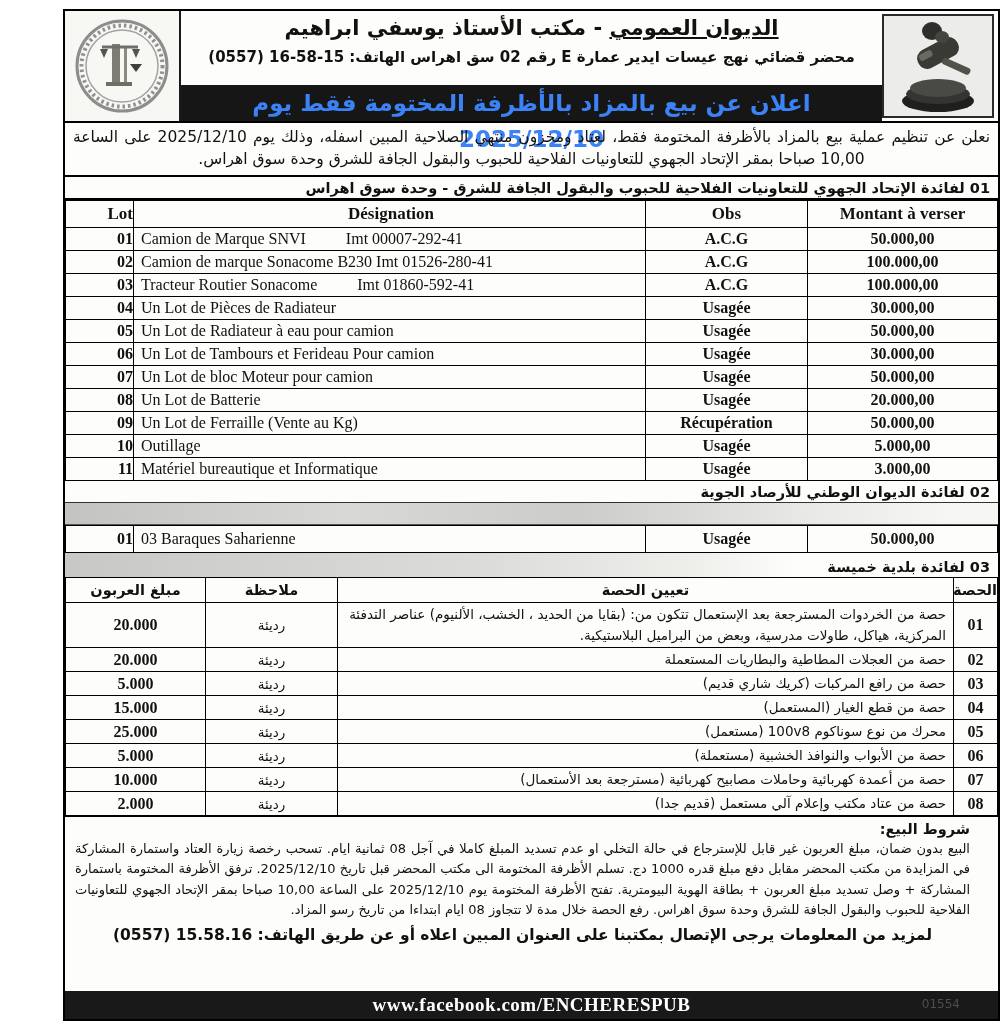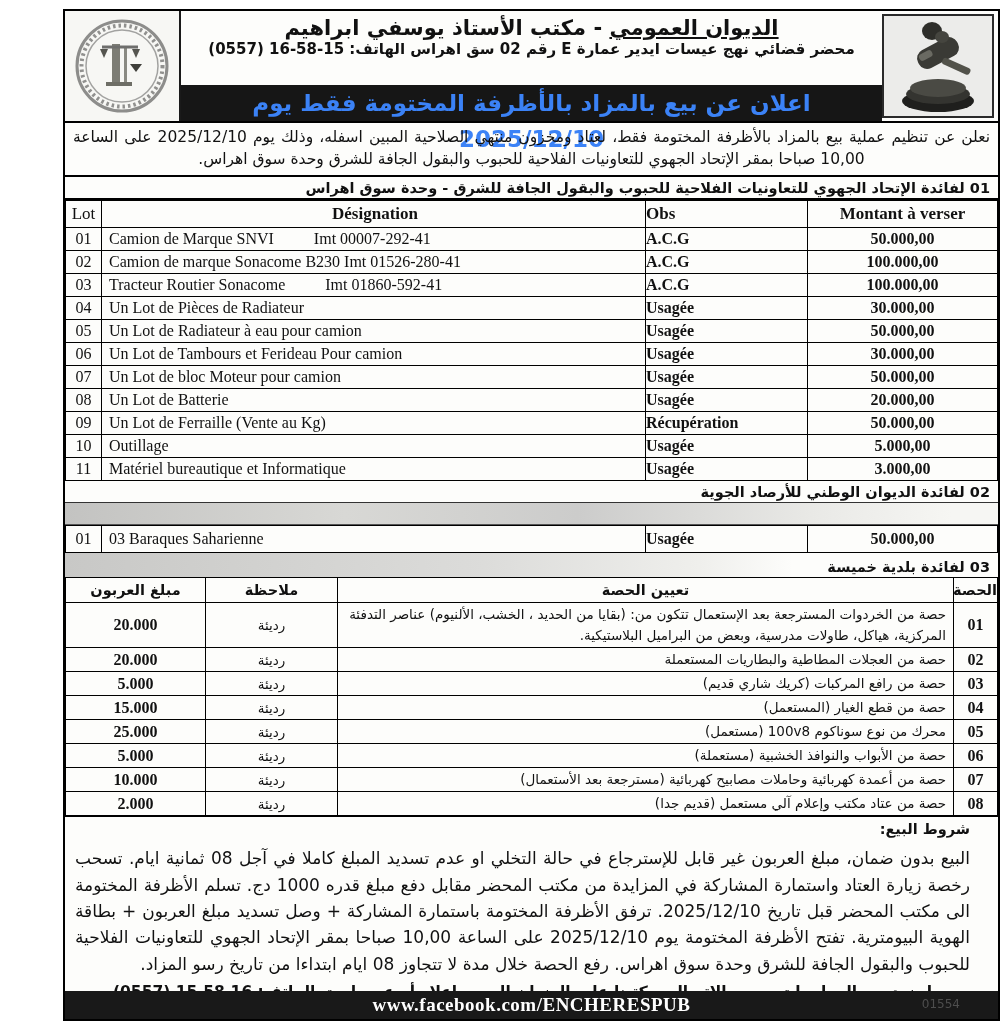--- a/index.html
+++ b/index.html
@@ -8,21 +8,21 @@
   .page { position:absolute; left:63px; top:9px; width:937px; height:1012px;
           border:2px solid #000; background:#fdfdfb; display:flex; flex-direction:column; }
 
   
   .header { display:flex; height:112px; border-bottom:2px solid #000; }
   .seal-box { width:116px; border-right:2px solid #1a1a1a; display:flex; align-items:center;
               justify-content:center; background:#f7f7f4; }
   .header-center { flex:1; display:flex; flex-direction:column; align-items:center; min-width:0; }
   .title-line { direction:rtl; margin-top:5px; font-size:21px; font-weight:bold; white-space:nowrap; }
   .title-prefix { text-decoration:underline; font-weight:bold;margin-top:42px; }
-  .address-line { direction:rtl; font-size:15px; font-weight:bold; margin-top:0; white-space:nowrap; }
+  .address-line { direction:rtl; font-size:15px; font-weight:bold; margin-top:8px; white-space:nowrap; }
   .banner { margin-top:auto; width:100%; background:#161616; color:#3b82f6; direction:rtl;
             text-align:center; font-size:23px; font-weight:bold; height:36px; line-height:36px;
             letter-spacing:0.5px; }
   .gavel-box { width:112px; border:2px solid #2a2a2a; margin:3px 4px 3px 0; background:#ececea;
                display:flex; align-items:center; justify-content:center; }
 
   
   .intro { direction:rtl; padding:3px 8px 4px 8px; font-size:15.5px; line-height:1.45;
            border-bottom:2px solid #000; text-align:justify; text-align-last:center; }
 
@@ -31,42 +31,42 @@
                  padding:3px 8px 2px 0; border-bottom:2px solid #000; }
   .sec-heading.shaded { background:linear-gradient(90deg,#c8c8c6 0%,#dcdcda 45%,#efefec 68%,#fdfdfb 78%); }
   .smudge { height:22px; border-bottom:1px solid #555;
             background:linear-gradient(90deg,#c3c3c1 0%,#d8d8d5 30%,#cccccb 55%,#e9e9e6 80%,#f6f6f3 95%); }
 
   
   table { border-collapse:collapse; width:100%; table-layout:fixed; }
   td,th { border:1px solid #000; overflow:hidden; }
   .t1 th { font-family:"Liberation Serif", serif; font-size:17px; height:27px; }
   .t1 td { font-family:"Liberation Serif", serif; font-size:16px; height:23px; }
-  .t1 .c-lot   { width:36px;  text-align:center; font-weight:normal; }
+  .t1 .c-lot   { width:68px;  text-align:right; font-weight:bold; }
   .t1 .c-des   { text-align:left; padding:0 4px 0 7px; white-space:pre-wrap; }
-  .t1 .c-obs   { width:162px; text-align:left; font-weight:bold;margin-top:24px; }
+  .t1 .c-obs   { width:162px; text-align:center; font-weight:bold;margin-top:24px; }
   .t1 .c-mnt   { width:190px; text-align:center; font-weight:bold; }
   .t1 thead th { font-weight:bold; text-align:center; }
 
   
   .t2 { direction:rtl; }
   .t2 th { font-size:14.5px; font-weight:bold; height:25px; text-align:center; }
   .t2 td { font-size:13.5px; height:24px; }
   .t2 .c-num  { width:44px;  text-align:center; font-weight:bold;
                 font-family:"Liberation Serif", serif; font-size:16px;margin-top:18px; }
   .t2 .c-des  { text-align:right; padding:1px 7px; line-height:1.55; }
   .t2 .c-note { width:132px; text-align:center; }
   .t2 .c-dep  { width:140px; text-align:center; font-weight:bold;
                 font-family:"Liberation Serif", serif; font-size:16px; }
 
   
   .conditions { flex:1; min-height:0; direction:rtl; padding:4px 28px 0 10px;
                 border-top:1px solid #000; display:flex; flex-direction:column; }
   .cond-heading { font-weight:bold; font-size:14.5px; text-align:right; }
-  .cond-body { font-size:17px; line-height:1.55; text-align:justify; margin-top:8px; }
+  .cond-body { font-size:13px; line-height:1.55; text-align:justify; margin-top:2px; }
   .contact-line { font-weight:bold; font-size:15.5px; text-align:center; margin-top:6px; }
 
   
   .footer { margin-top:auto; height:28px; background:#191919; color:#fff; position:relative;
             display:flex; align-items:center; justify-content:center; }
   .footer-url { font-family:"Liberation Serif", serif; font-weight:bold; font-size:19px;
                 letter-spacing:0.5px; }
   .footer-ref { position:absolute; right:38px; top:6px; color:#4e4e4e; font-size:12px; }
 </style>
 </head>

